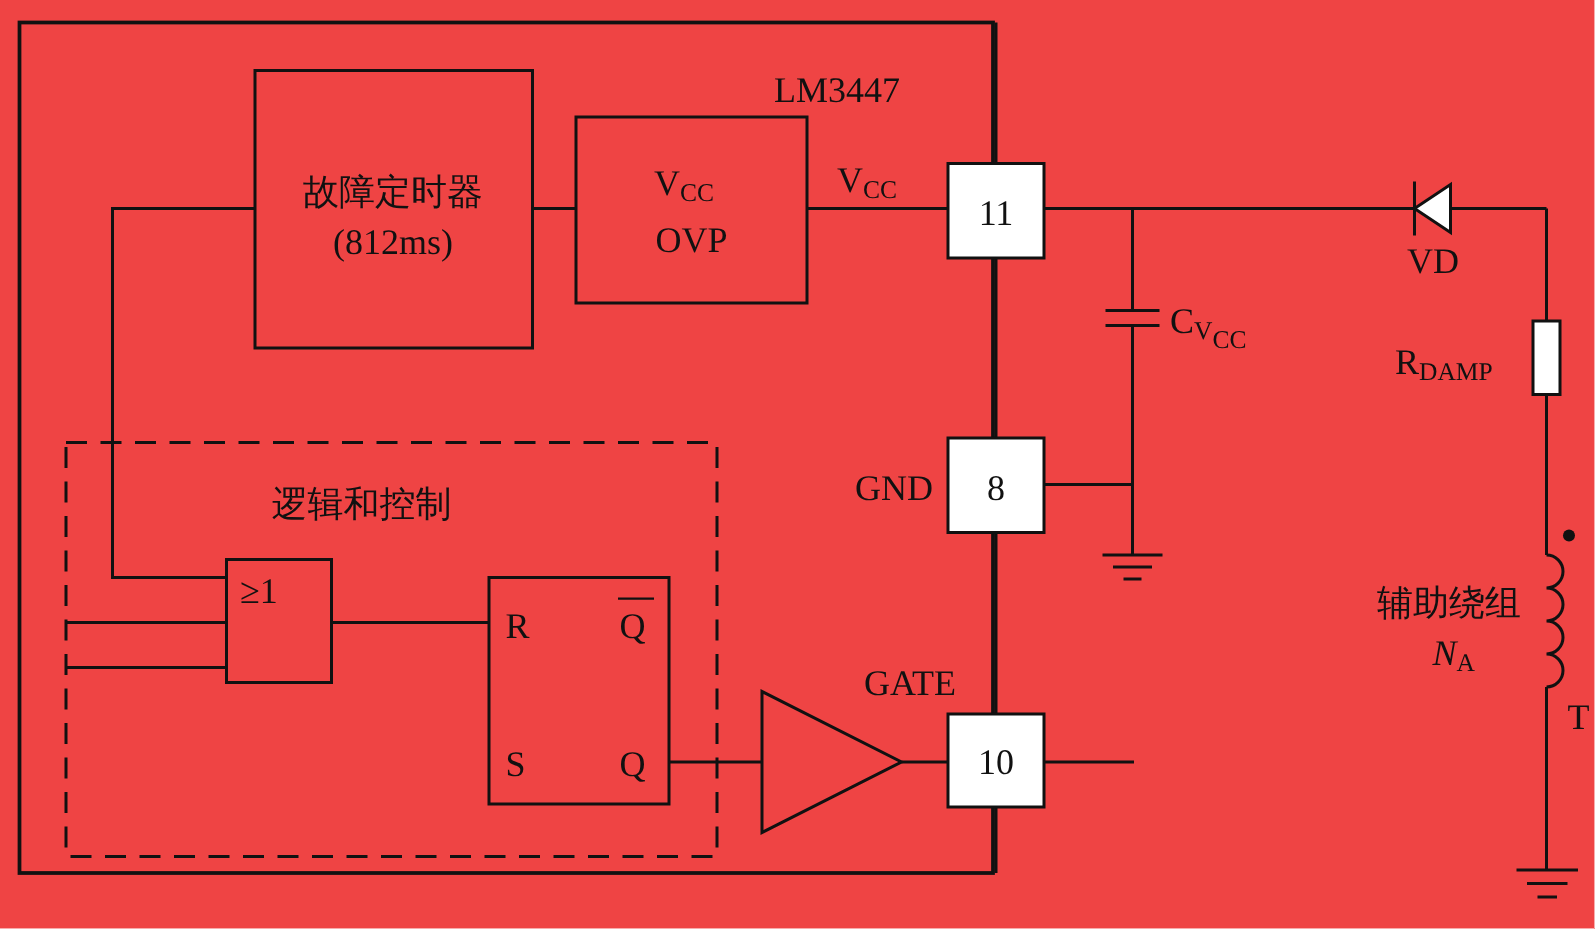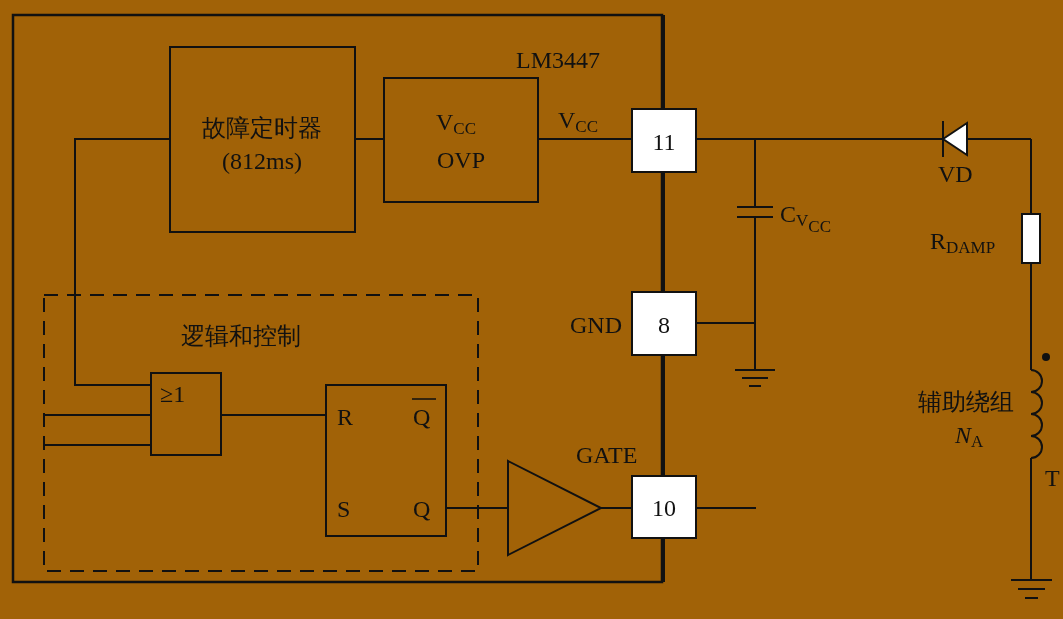--- a/index.html
+++ b/index.html
@@ -1,16 +1,16 @@
 <!DOCTYPE html>
 <html><head>
 <meta charset="utf-8">
 <style>
   html,body{margin:0;padding:0;background:#ffffff;}
-  #canvas{position:relative;width:1063px;height:619px;overflow:hidden;background:#a16207;}
+  #canvas{position:relative;width:1063px;height:619px;overflow:hidden;background:#ef4444;}
   svg{position:absolute;left:0;top:0;}
   .t{font-family:"Liberation Serif","DejaVu Serif",serif;fill:#111;}
   .cn{font-family:"DejaVu Sans",sans-serif;fill:#111;}
 </style>
 </head>
 <body>
 
 <div id="canvas">
 <svg width="1063" height="619" viewBox="0 0 1063 619" stroke="#111" fill="none" stroke-width="2">
 

